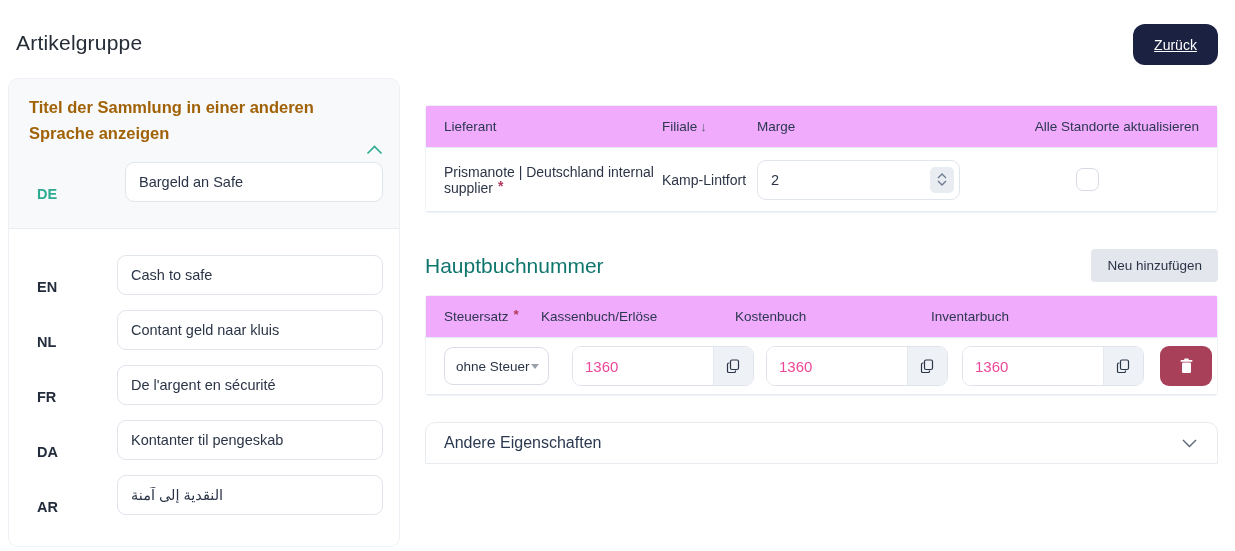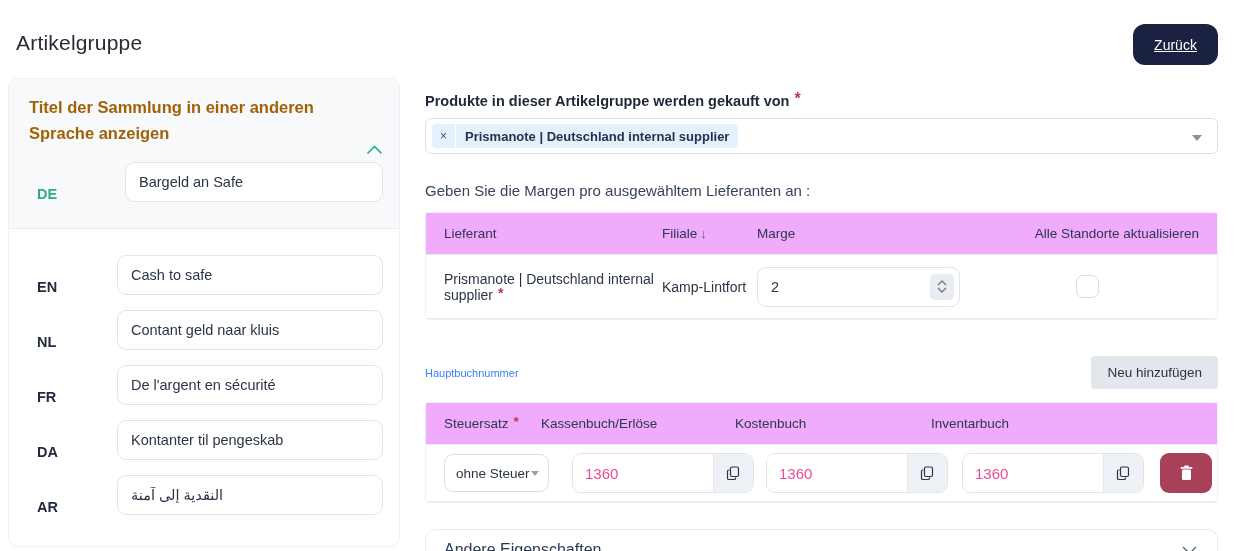--- a/index.html
+++ b/index.html
@@ -89,21 +89,21 @@
   .stepper svg { display: block; }
 
   .checkbox {
     width: 23px; height: 23px; border: 1.5px solid #d6dbe3; border-radius: 7px; background: #fff;
     display: inline-block; cursor: pointer;
   }
   .m-c4-cell { display: flex; justify-content: center; padding-right: 30px; }
 
   
   .ledger-head-row { margin-top: 36px; display: flex; justify-content: space-between; align-items: center; }
-  .section-title { font-size: 11px; color: #3b82f6; }
+  .section-title { font-size: 21px; color: #0f766e; }
   .btn-add {
     background: #e3e6ed; border: none; border-radius: 4px; padding: 9px 16px;
     font-size: 13.5px; color: #2b3346; font-family: inherit; cursor: pointer;
   }
 
   .l-c1 { width: 115px; flex: none; padding-left: 18px; }
   .l-c2 { width: 194px; flex: none; }
   .l-c3 { width: 196px; flex: none; }
   .l-c4 { flex: 1; }
   .ledger .tbl-row { padding: 8px 0; }
@@ -184,32 +184,21 @@
       </div>
       <div class="lang-row">
         <span class="code">AR</span>
         <input class="lang-input" type="text" value="النقدية إلى آمنة" style="">
       </div>
     </div>
   </div>
 
   <div class="content">
 
-    <div>
-      <span class="field-label">Produkte in dieser Artikelgruppe werden gekauft von</span><span class="req">*</span>
-      <div class="supplier-select">
-        <span class="chip">
-          <span class="chip-x">×</span>
-          <span class="chip-label">Prismanote | Deutschland internal supplier</span>
-        </span>
-        <span class="select-caret"></span>
-      </div>
-    </div>
-
-    <div class="intro-text">Geben Sie die Margen pro ausgewähltem Lieferanten an :</div>
+
 
     <div class="tbl margins">
       <div class="tbl-head">
         <div class="m-c1">Lieferant</div>
         <div class="m-c2"><span>Filiale</span><span class="sort-arrow">↓</span></div>
         <div class="m-c3">Marge</div>
         <div class="m-c4">Alle Standorte aktualisieren</div>
       </div>
       <div class="tbl-row">
         <div class="m-c1">

